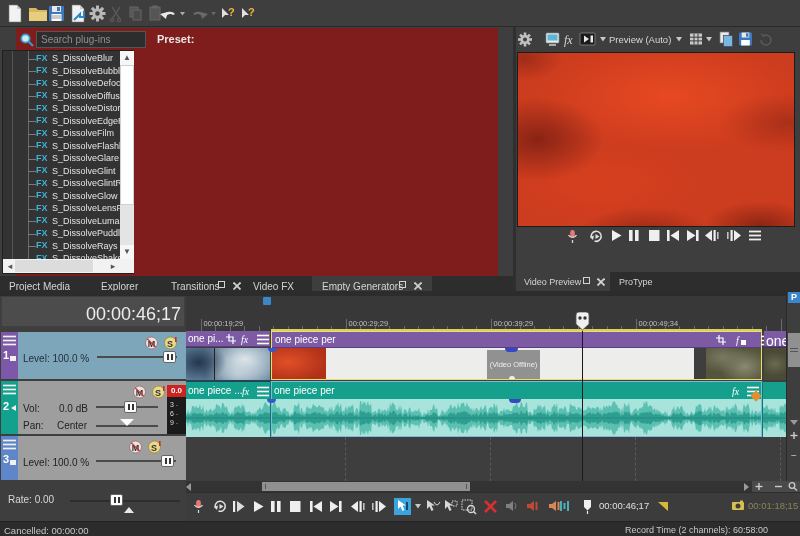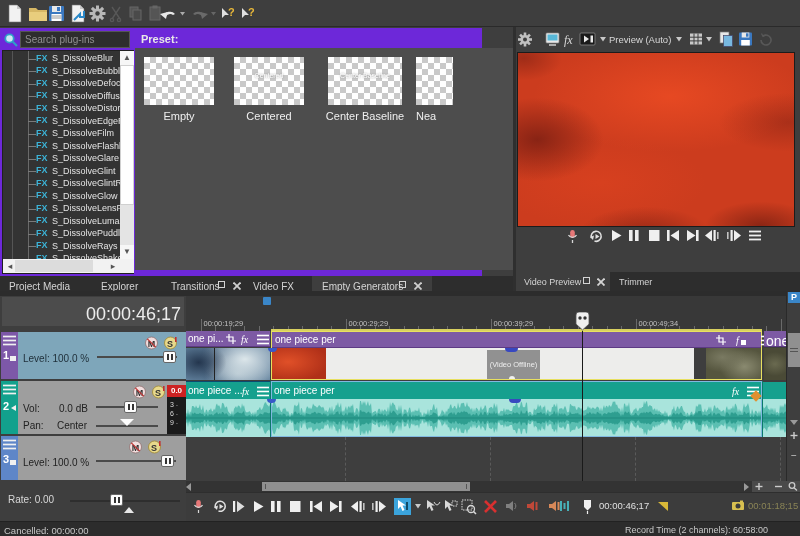--- a/index.html
+++ b/index.html
@@ -61,41 +61,29 @@
   <path d="M202 10 l-6 5 l-1.5 -7 z" fill="#6a6a6a"></path>
   <path d="M205 8 l5 0 l-2.5 3.5 z" fill="#666"></path>
 
   <path d="M216 4 l0 10 l3 -3 l4 0 z" fill="#e0e0e0"></path>
   <text x="222" y="12" font-size="11" font-weight="bold" fill="#e8b83a" font-family="Liberation Sans">?</text>
   <path d="M236 4 l0 10 l3 -3 l4 0 z" fill="#e0e0e0"></path>
   <text x="242" y="12" font-size="11" font-weight="bold" fill="#e8b83a" font-family="Liberation Sans">?</text>
 </svg>
 </div>
 
-<div class="abs" style="left:0;top:28px;width:482px;height:263px;background:#6d28d9">
+<div class="abs" style="left:16px;top:28px;width:482px;height:263px;background:#7f1d1d">
 
   <svg class="abs" style="left:3px;top:4px" width="16" height="16" viewBox="0 0 16 16">
     <circle cx="6.5" cy="6.5" r="4.2" fill="#cfe8f4" stroke="#2e9ec8" stroke-width="1.8"></circle>
     <line x1="9.8" y1="9.8" x2="14" y2="14" stroke="#2e9ec8" stroke-width="2.2"></line>
   </svg>
   <div class="abs" style="left:20px;top:3px;width:110px;height:17px;background:#2d2d2d;border:1px solid #555;color:#909090;font-size:10px;line-height:15px;padding-left:4px">Search plug-ins</div>
   <div class="abs" style="left:141px;top:5px;font-size:11px;font-weight:bold;color:#e8e8e8">Preset:</div>
 
-  <div class="abs" style="left:135px;top:20px;width:378px;height:222px;background:#4d4d4d">
-    <div class="checker abs" style="left:9px;top:9px;width:70px;height:48px"></div>
-    <div class="checker abs" style="left:99px;top:9px;width:70px;height:48px"></div>
-    <div class="checker abs" style="left:193px;top:9px;width:74px;height:48px"></div>
-    <div class="checker abs" style="left:281px;top:9px;width:37px;height:48px"></div>
-    <div class="abs" style="left:99px;top:24px;width:70px;text-align:center;font-size:7px;color:#fff;text-shadow:0 0 2px #888">Centered</div>
-    <div class="abs" style="left:193px;top:24px;width:74px;text-align:center;font-size:7px;color:#fff;text-shadow:0 0 2px #888">Center Baseline</div>
-    <div class="abs" style="left:9px;top:62px;width:70px;text-align:center;font-size:11px;color:#efefef">Empty</div>
-    <div class="abs" style="left:99px;top:62px;width:70px;text-align:center;font-size:11px;color:#efefef">Centered</div>
-    <div class="abs" style="left:185px;top:62px;width:90px;text-align:center;font-size:11px;color:#efefef">Center Baseline</div>
-    <div class="abs" style="left:281px;top:62px;width:40px;font-size:11px;color:#efefef">Nea</div>
-  </div>
 
 </div>
 
 <div class="abs" style="left:0;top:276px;width:513px;height:19px;background:#2d2d2d;font-size:10px;color:#d4d4d4">
   <span class="abs" style="left:9px;top:5px">Project Media</span>
   <span class="abs" style="left:101px;top:5px">Explorer</span>
   <span class="abs" style="left:171px;top:5px">Transitions</span>
   <span style="position:absolute;top:5px;width:7px;height:7px;border:1.5px solid #d4d4d4;left:218px"></span>
   <svg style="position:absolute;top:5.5px;left:233px" width="8" height="8" viewBox="0 0 8 8">
       <g stroke="#cfcfcf" stroke-width="1.8">
@@ -334,21 +322,21 @@
 <div class="abs" style="left:516px;top:272px;width:284px;height:19px;background:#2d2d2d;font-size:9px;color:#d4d4d4">
   <div class="abs" style="left:0;top:0;width:94px;height:19px;background:#3e3e3e"></div>
   <span class="abs" style="left:8px;top:5px">Video Preview</span>
   <span style="position:absolute;top:5px;width:7px;height:7px;border:1.5px solid #d4d4d4;left:67px"></span>
   <svg style="position:absolute;top:5.5px;left:81px" width="8" height="8" viewBox="0 0 8 8">
       <g stroke="#d4d4d4" stroke-width="1.8">
         <line x1="0.5" y1="0.5" x2="7.5" y2="7.5"></line>
         <line x1="7.5" y1="0.5" x2="0.5" y2="7.5"></line>
       </g>
     </svg>
-  <span class="abs" style="left:103px;top:5px">Trimmer</span>
+  <span class="abs" style="left:103px;top:5px">ProType</span>
 </div>
 
 <div class="abs" style="left:0;top:291px;width:800px;height:5px;background:#2c2c2c"></div>
 
 <div class="abs" style="left:0;top:296px;width:186px;height:225px;background:#3e3e3e">
   <div class="abs" style="left:2px;top:1px;width:182px;height:29px;background:#4c4c4c"></div>
   <div class="abs" style="right:5px;top:8px;font-size:18px;color:#ececec">00:00:46;17</div>
 </div>
 <div id="tracks">
 

